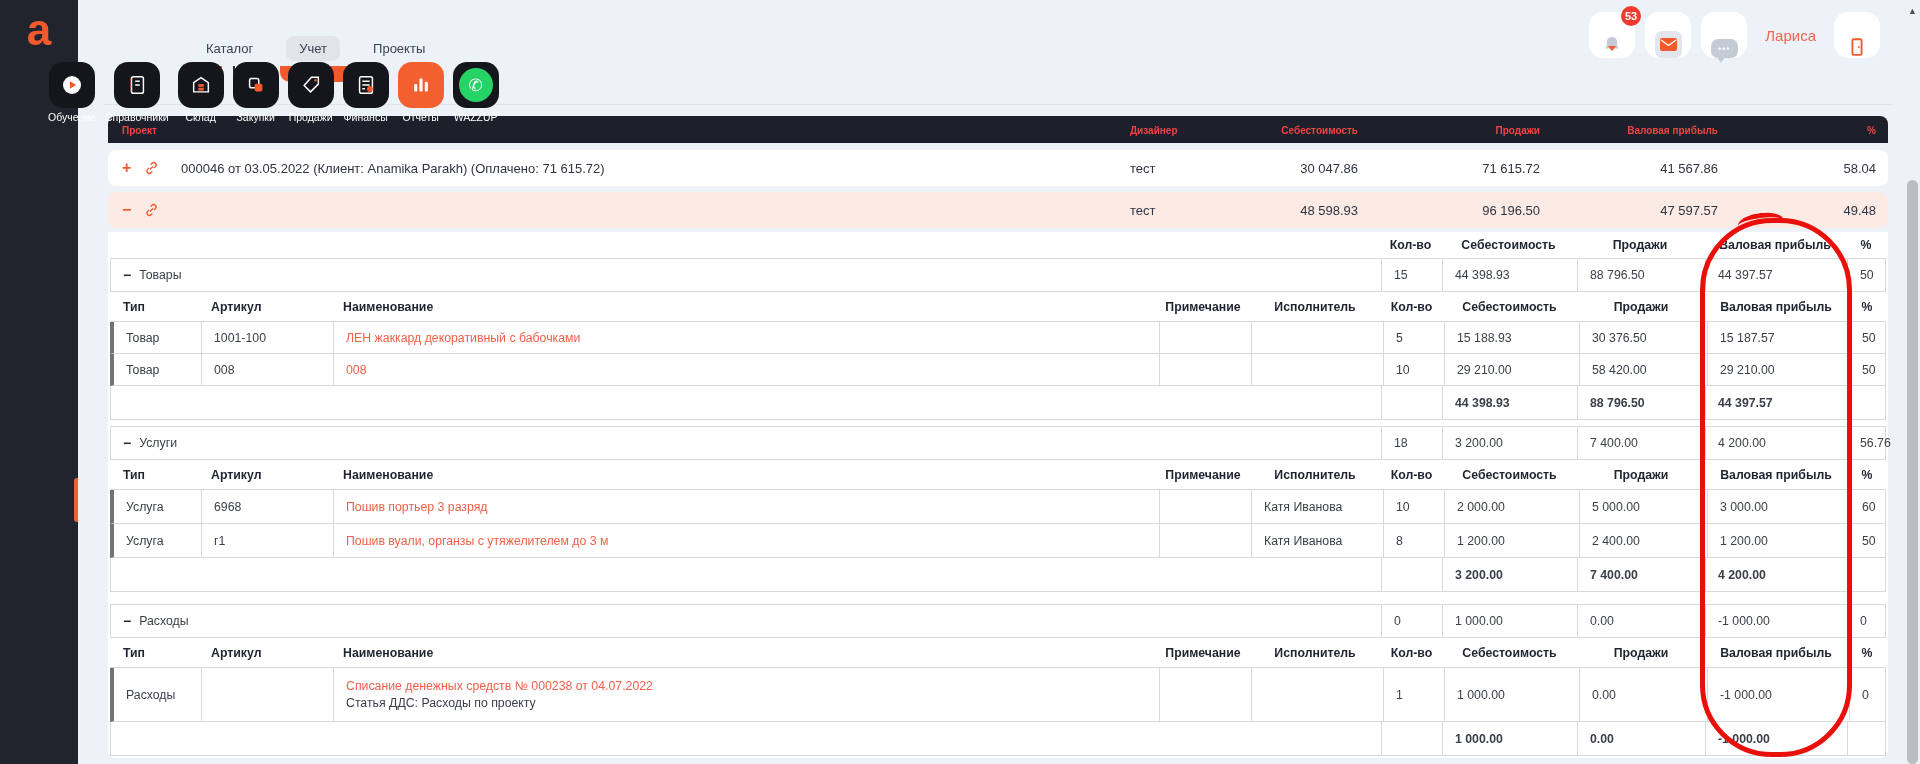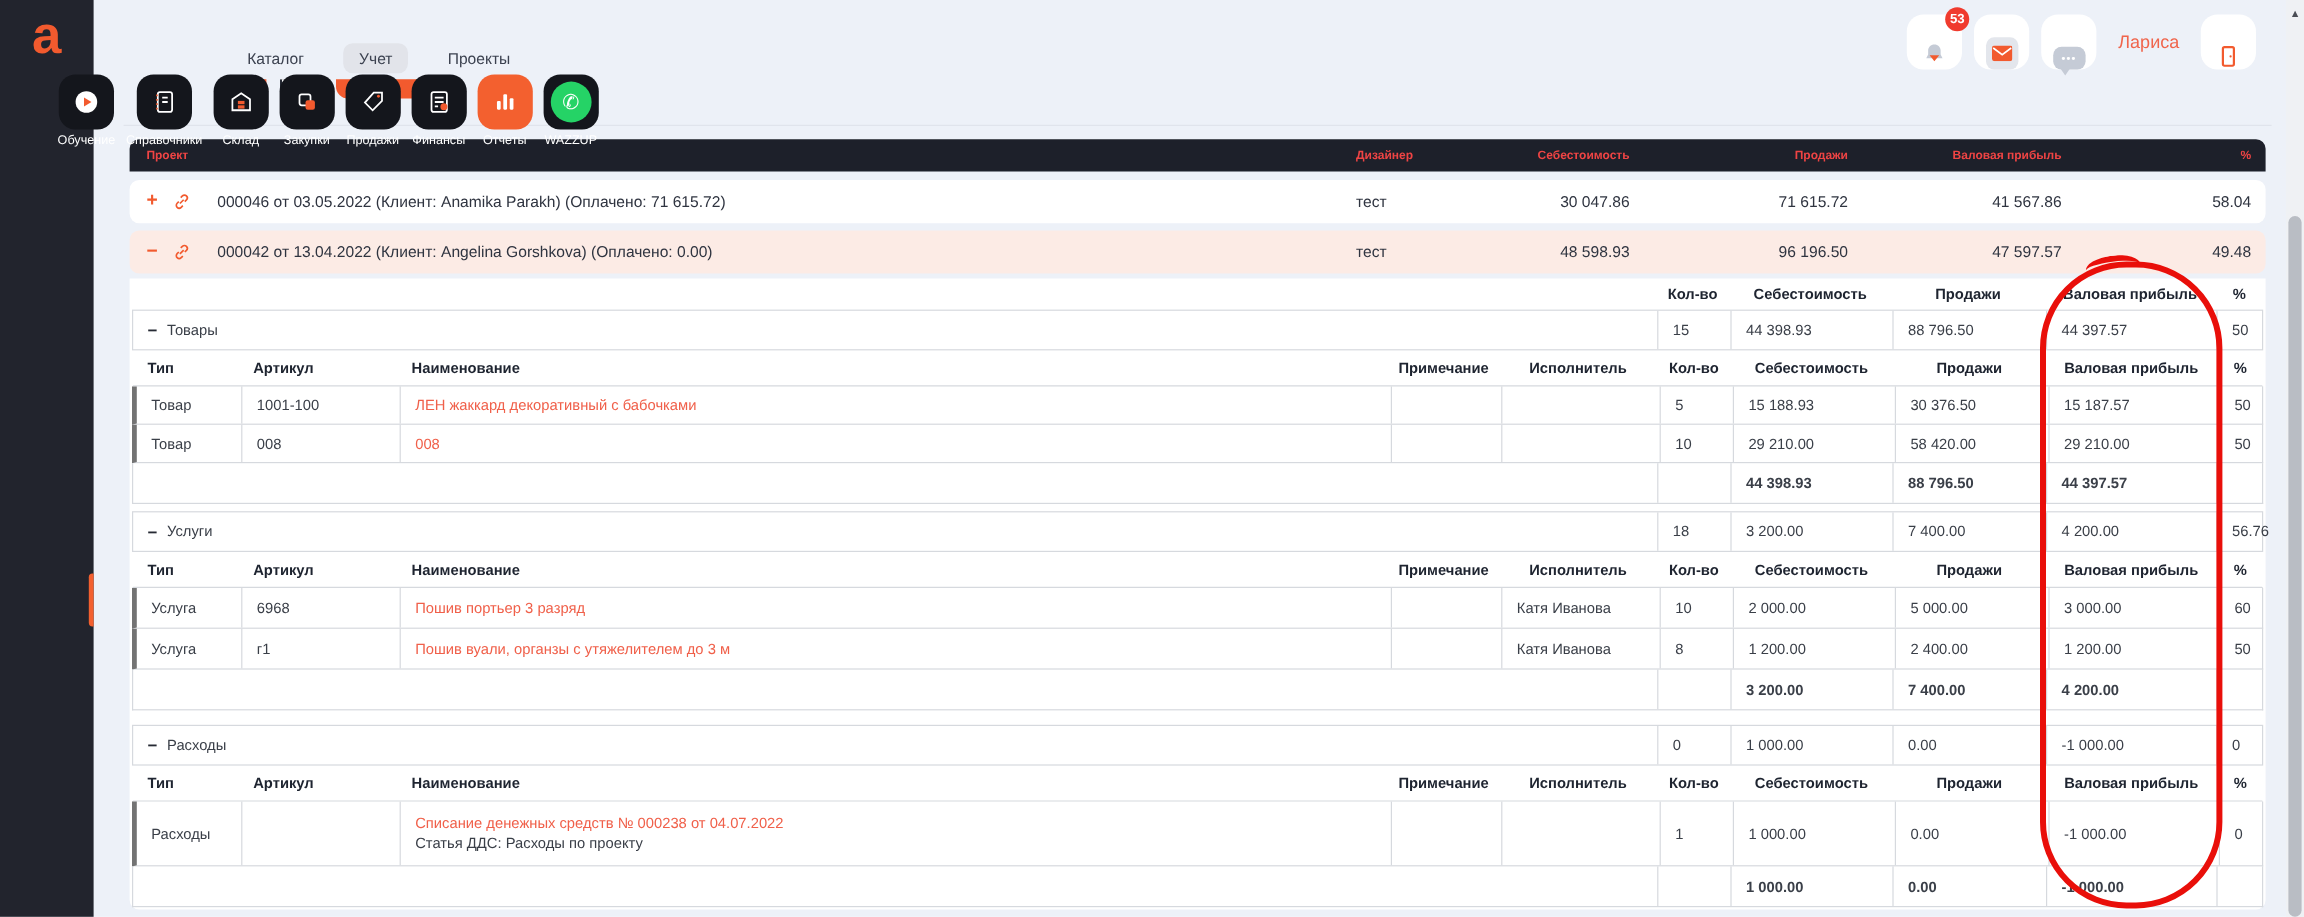--- a/index.html
+++ b/index.html
@@ -261,21 +261,20 @@
 
 <div class="prow pink" style="top:192px;">
   <span class="abs toggle">−</span>
   <span class="abs chain">
     <svg width="15" height="15" viewBox="0 0 24 24" fill="none" stroke="#f25a2e" stroke-width="2.2">
         <path d="M9.5 14.5 L14.5 9.5"></path>
         <path d="M8 12 L5.8 14.2 a3.8 3.8 0 0 0 5.4 5.4 L13.4 17.4"></path>
         <path d="M16 12 L18.2 9.8 a3.8 3.8 0 0 0 -5.4-5.4 L10.6 6.6"></path>
       </svg>
   </span>
-  <span class="abs ptitle">000042 от 13.04.2022 (Клиент: Angelina Gorshkova) (Оплачено: 0.00)</span>
   <span class="abs col-designer">тест</span>
   <span class="abs rblock col-cost">48 598.93</span>
   <span class="abs rblock col-sales">96 196.50</span>
   <span class="abs rblock col-profit">47 597.57</span>
   <span class="abs rblock col-pct">49.48</span>
 </div>
 
 <div class="dcard">
 
   <div class="ggrid subhead">

